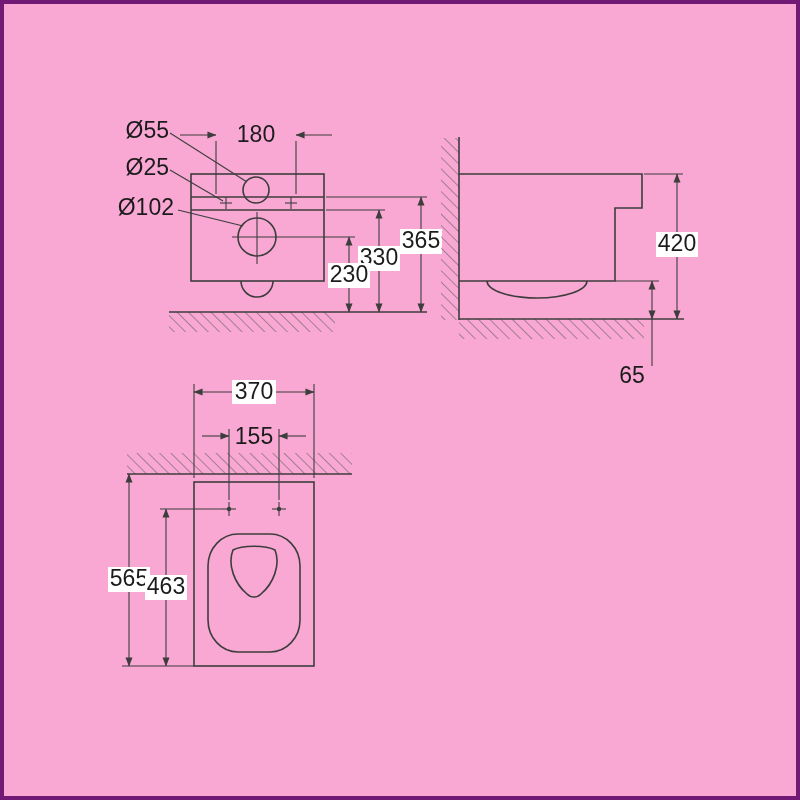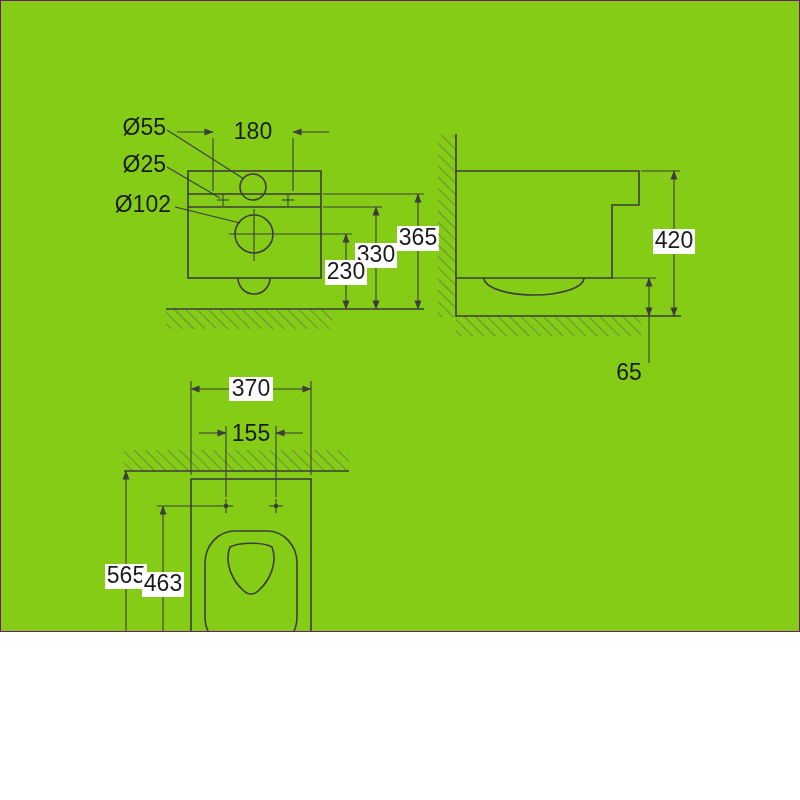--- a/index.html
+++ b/index.html
@@ -1,21 +1,21 @@
 <!DOCTYPE html>
 <html><head>
 <meta charset="utf-8">
 <style>
   html,body{margin:0;padding:0;background:#ffffff;}
   .stage{
     position:relative;
-    width:800px;height:632px;
+    width:800px;height:800px;
     box-sizing:border-box;
-    border:1px solid #701a75;
-    background:#84cc16;
+    border:4px solid #701a75;
+    background:#f9a8d4;
     font-family:"Liberation Sans",sans-serif;
   }
   svg{position:absolute;left:0;top:0;}
   .obj{fill:none;stroke:#3d3d3d;stroke-width:1.6;stroke-linejoin:miter;}
   .thin{fill:none;stroke:#3d3d3d;stroke-width:1.1;}
   .dimline{fill:none;stroke:#3d3d3d;stroke-width:1.1;}
   .mask{fill:#ffffff;stroke:none;}
   .t{font-family:"Liberation Sans",sans-serif;font-size:23px;fill:#1b1b1b;text-anchor:middle;}
   .te{text-anchor:end;}
 </style>

